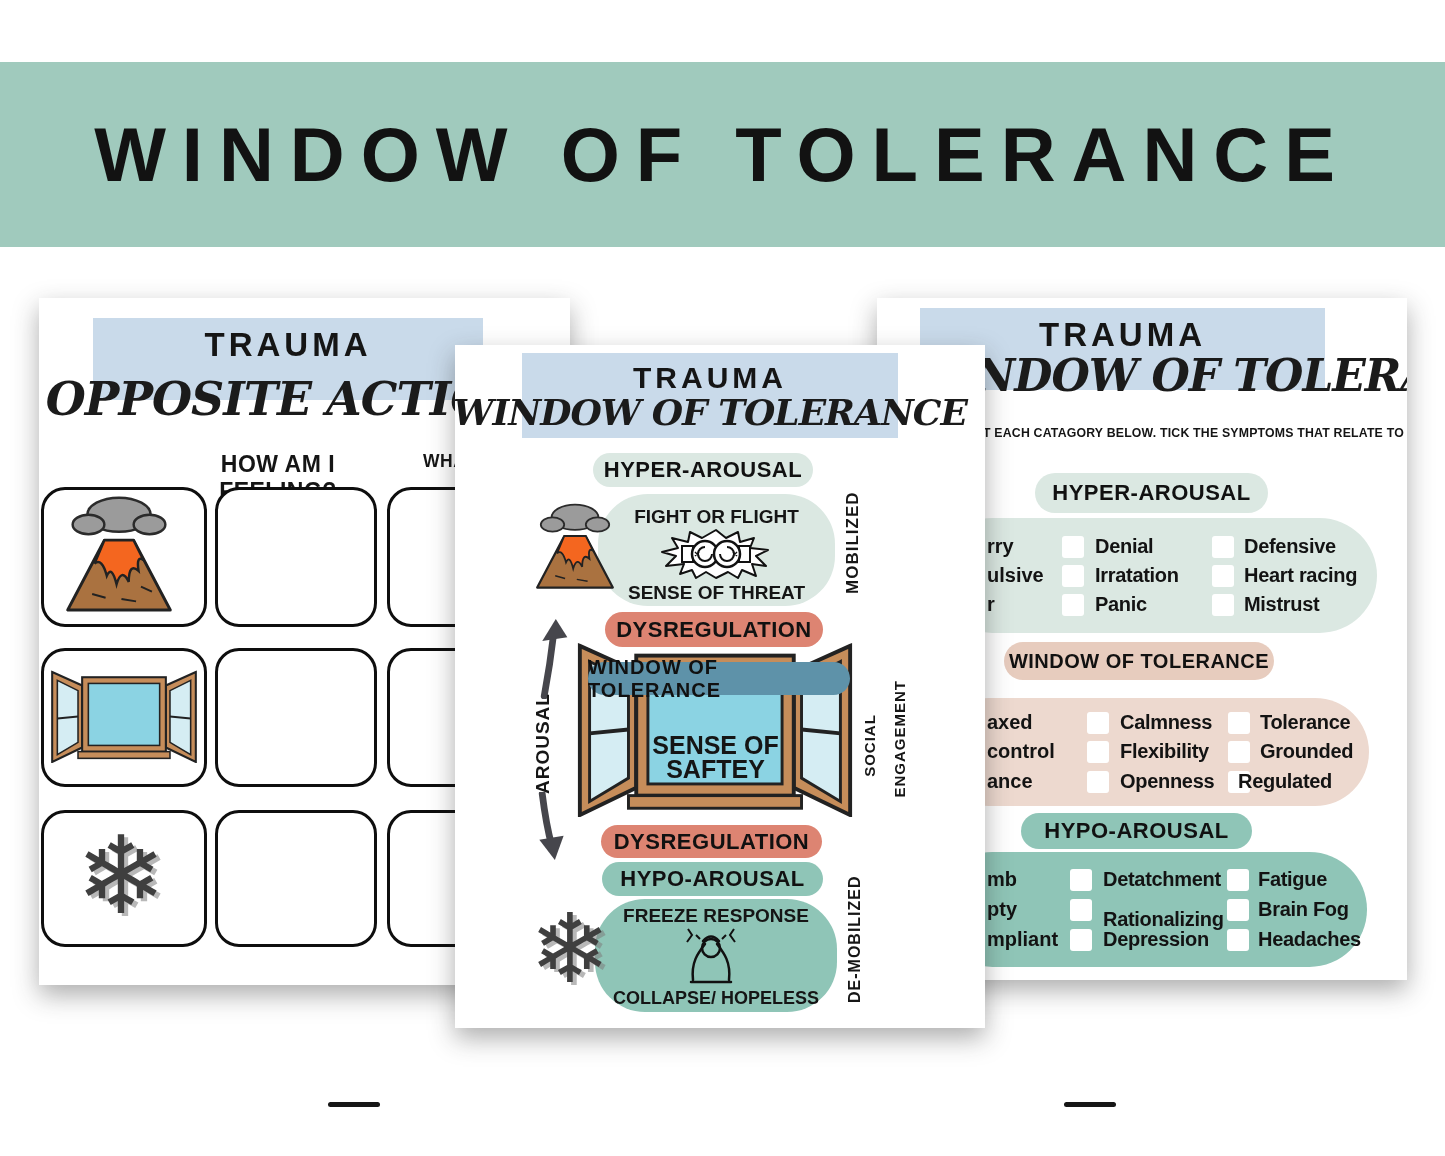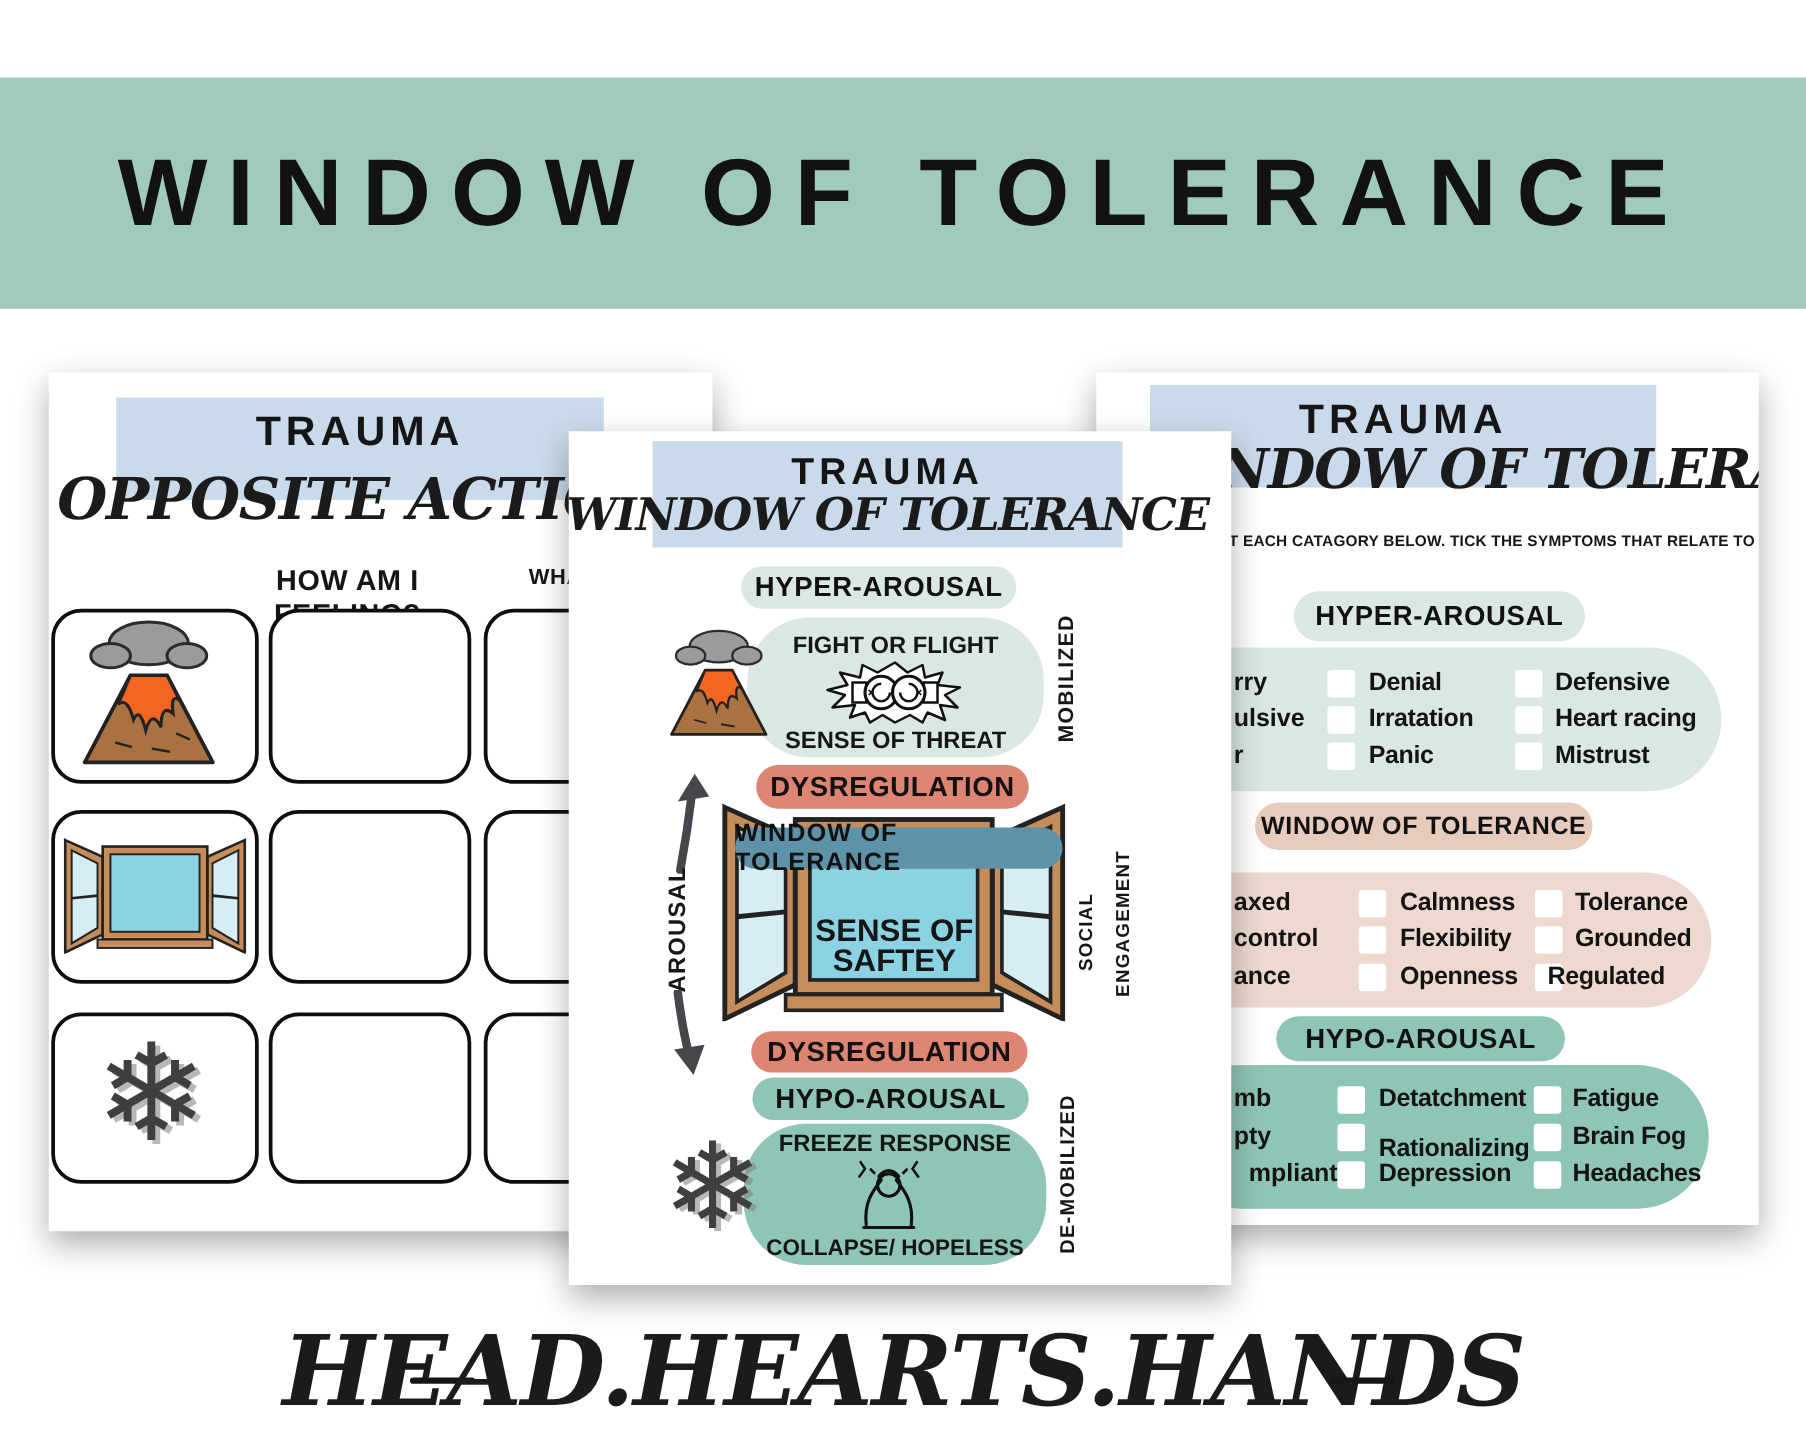--- a/index.html
+++ b/index.html
@@ -112,21 +112,21 @@
     <div class="cb" style="left:351px;top:443px;"></div>
     <div class="cb" style="left:351px;top:473px;"></div>
     <div class="lbl" style="left:383px;top:413px;">Tolerance</div>
     <div class="lbl" style="left:383px;top:442px;">Grounded</div>
     <div class="lbl" style="left:361px;top:472px;">Regulated</div>
 
     <div class="pill" style="left:144px;top:515px;width:231px;height:36px;background:#8fc5b7;font-size:22px;">HYPO-AROUSAL</div>
     <div class="softbox" style="left:58px;top:554px;width:432px;height:115px;background:#8fc5b7;border-radius:58px;"></div>
     <div class="frag" style="left:110px;top:570px;">mb</div>
     <div class="frag" style="left:110px;top:600px;">pty</div>
-    <div class="frag" style="left:122px;top:630px;">mpliant</div>
+    <div class="frag" style="left:110px;top:630px;">mpliant</div>
     <div class="cb" style="left:193px;top:571px;"></div>
     <div class="cb" style="left:193px;top:601px;"></div>
     <div class="cb" style="left:193px;top:631px;"></div>
     <div class="lbl" style="left:226px;top:570px;">Detatchment</div>
     <div class="lbl" style="left:226px;top:600px;margin-top:10px;">Rationalizing</div>
     <div class="lbl" style="left:226px;top:630px;text-align:right;">Depression</div>
     <div class="cb" style="left:350px;top:571px;"></div>
     <div class="cb" style="left:350px;top:601px;"></div>
     <div class="cb" style="left:350px;top:631px;"></div>
     <div class="lbl" style="left:381px;top:570px;">Fatigue</div>
@@ -208,16 +208,15 @@
       <polyline points="6,16 11,9 7,3" fill="none" stroke="#111" stroke-width="2"></polyline>
       <polyline points="54,16 49,9 53,3" fill="none" stroke="#111" stroke-width="2"></polyline>
       <path d="M15,9 l4,4 M45,9 l-4,4" stroke="#111" stroke-width="2"></path>
     </svg>
     <div class="abs hdr ctr" style="left:140px;top:643px;width:242px;font-size:18px;">COLLAPSE/ HOPELESS</div>
     <div class="abs snow ctr" style="left:60px;top:556px;width:110px;font-size:96px;">❄</div>
     <div class="vert" style="left:345px;top:594px;width:110px;font-size:16px;">DE-MOBILIZED</div>
   </div>
 
   <div class="dash" style="left:328px;top:1102px;width:52px;"></div>
-  <div class="abs script ctr" style="left:385px;top:1052px;width:676px;font-size:78px;">HEAD.HEARTS.HANDS</div>
   <div class="dash" style="left:1064px;top:1102px;width:52px;"></div>
 
 </div>
 
 </body></html>

